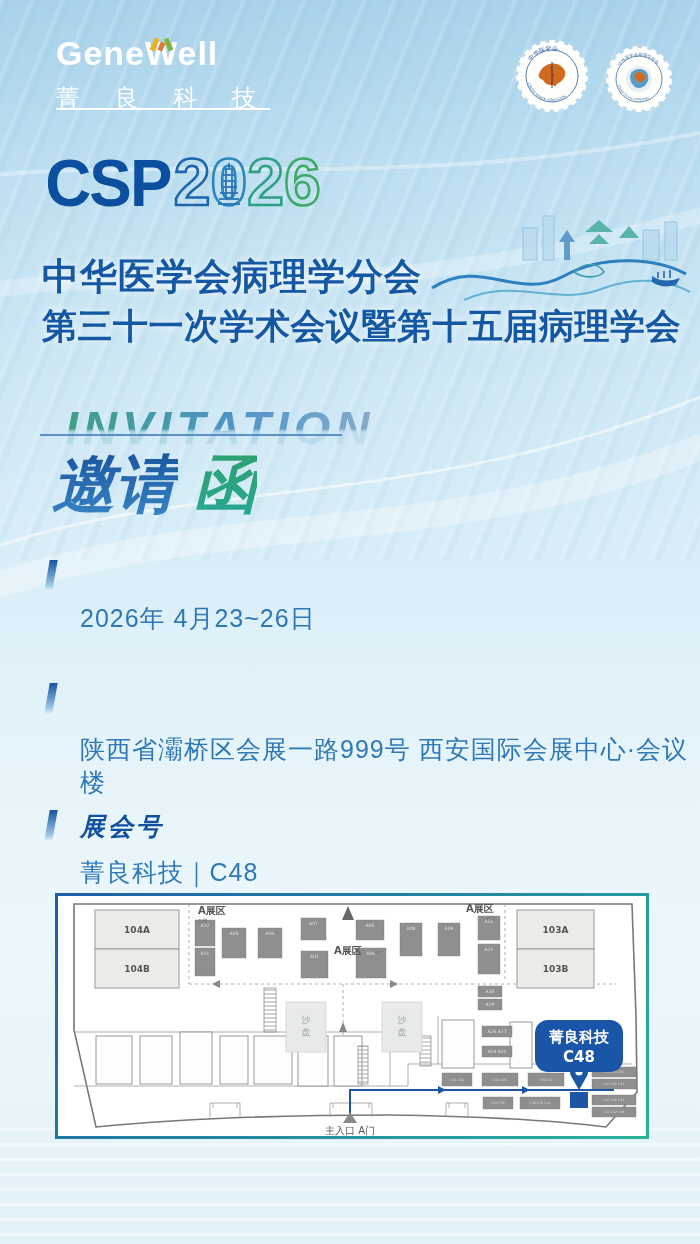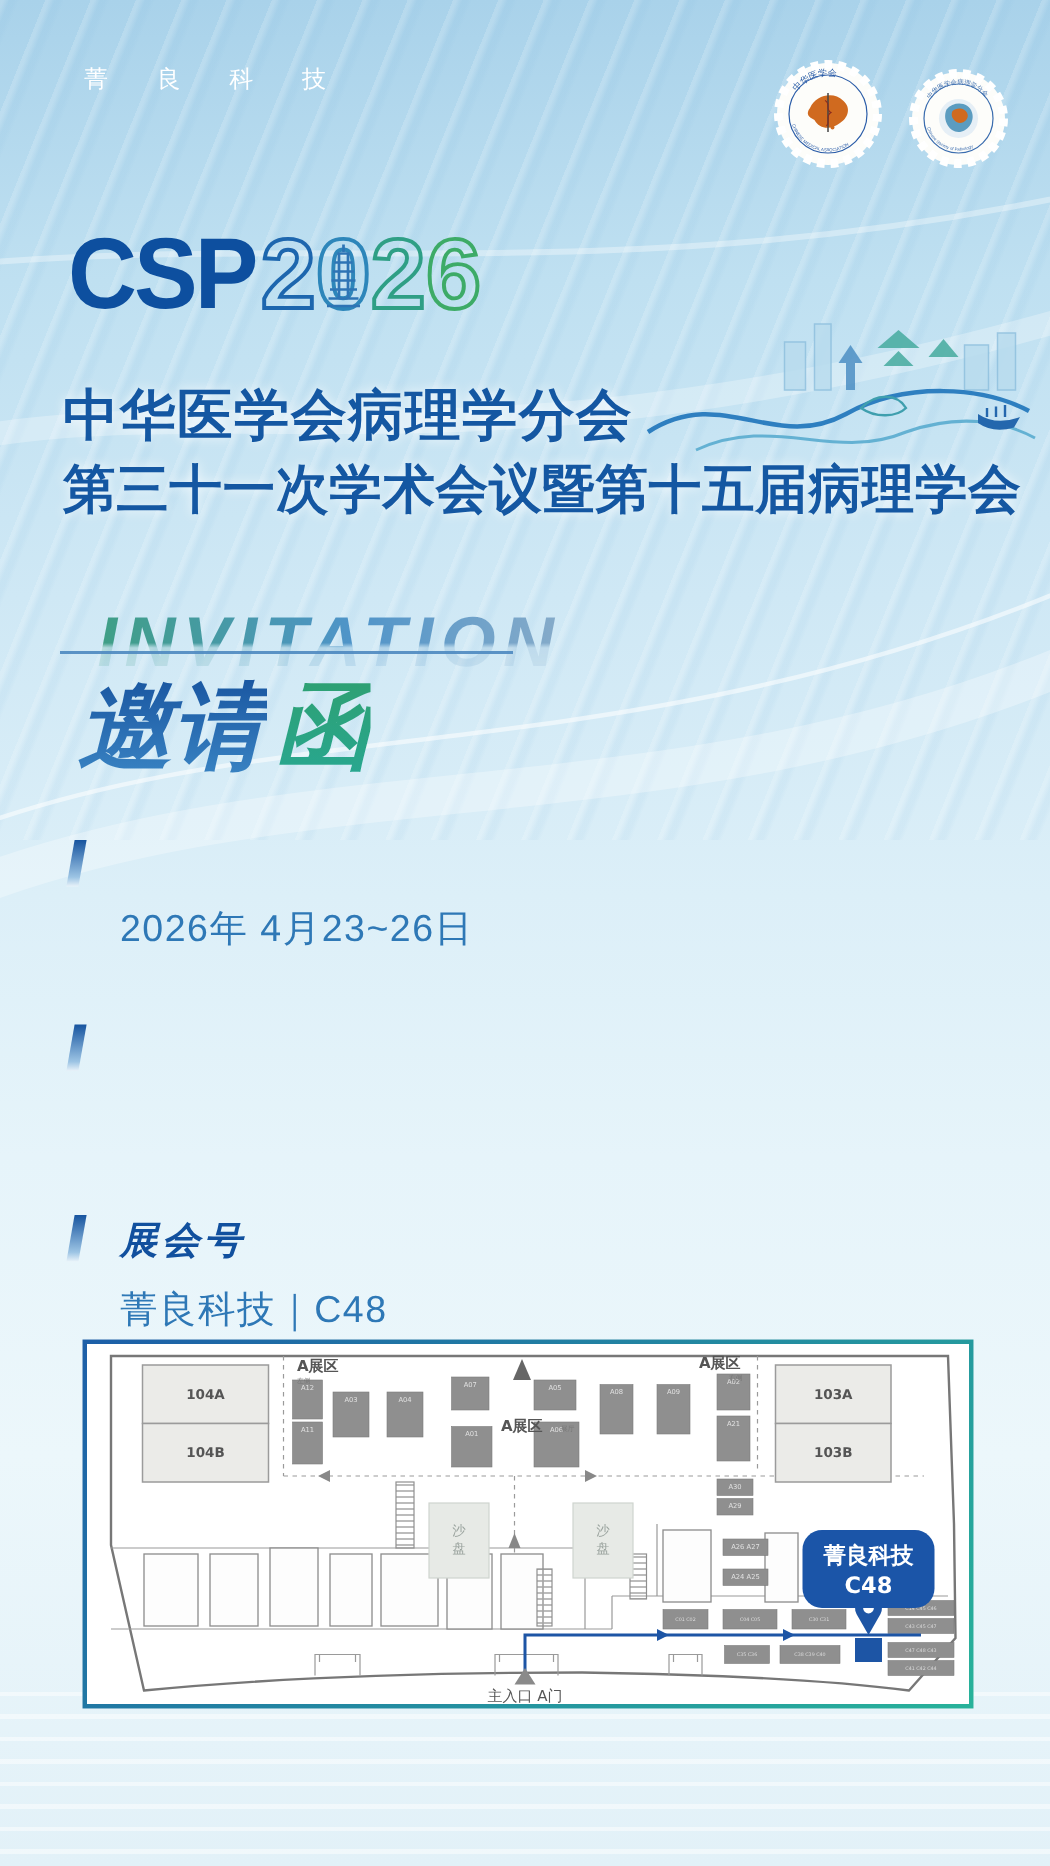--- a/index.html
+++ b/index.html
@@ -11,38 +11,38 @@
   .bg-silk-bottom{position:absolute;left:0;top:1128px;width:700px;height:116px;pointer-events:none;
     background:repeating-linear-gradient(180deg,rgba(255,255,255,.9) 0 3px,rgba(255,255,255,0) 3px 15px);opacity:.55;}
   .bg-swoosh{position:absolute;left:0;top:0;pointer-events:none;}
   
   .logo-wrap{position:absolute;left:56px;top:34px;color:#fff;}
   .logo-main{position:relative;font-size:34px;font-weight:800;letter-spacing:1px;}
   .w-mark{position:absolute;width:5px;height:13px;top:4px;}
   .w-mark.m1{left:96px;background:#ecb226;transform:rotate(24deg);}
   .w-mark.m2{left:110px;background:#7cb63e;transform:rotate(-24deg);}
   .w-mark.m3{left:103px;background:#e07b39;transform:rotate(24deg);top:8px;height:9px;}
-  .logo-sub{margin-top:9px;font-size:16px;letter-spacing:14px;font-weight:400;}
+  .logo-sub{margin-top:9px;font-size:24px;letter-spacing:14px;font-weight:400;text-decoration:underline;}
   
   .hero-row{position:absolute;left:42px;top:149px;display:flex;align-items:flex-start;}
   .csp{font-size:67px;line-height:1;font-weight:900;color:#0d4f9f;display:inline-block;transform:scaleX(.95);letter-spacing:-2px;}
   .yr{font-size:66px;line-height:1.02;font-weight:800;color:transparent;display:inline-block;}
   .yr.g1{-webkit-text-stroke:2.6px #1d66ae;}
   .yr.g2{-webkit-text-stroke:2.6px #2d86ba;position:relative;}
   .yr.g3{-webkit-text-stroke:2.6px #2f9f85;}
   .yr.g4{-webkit-text-stroke:2.6px #3dab67;}
   .pagoda{position:absolute;left:50%;top:53%;transform:translate(-50%,-50%);}
   .title1{position:absolute;left:42px;top:252px;font-size:37px;font-weight:900;color:#1457a2;letter-spacing:1px;text-shadow:0 0 8px rgba(255,255,255,.85);}
   .title2{position:absolute;left:42px;top:303px;font-size:35px;font-weight:900;color:#1457a2;letter-spacing:.5px;text-shadow:0 0 8px rgba(255,255,255,.85);}
   .inv-en{position:absolute;left:40px;top:400px;font-size:47px;font-weight:900;font-style:italic;letter-spacing:5px;
     background:linear-gradient(90deg,#3f9f85,#4f94c9 55%,#86abc9);-webkit-background-clip:text;background-clip:text;color:transparent;
     -webkit-mask-image:linear-gradient(180deg,#000 0%,#000 52%,rgba(0,0,0,.22) 58%,rgba(0,0,0,.12) 100%);
     mask-image:linear-gradient(180deg,#000 0%,#000 52%,rgba(0,0,0,.22) 58%,rgba(0,0,0,.12) 100%);margin-left:25px;}
   .inv-underline{position:absolute;left:40px;top:434px;width:302px;height:2px;background:#4c88c0;opacity:.9;}
-  .inv-zh{position:absolute;left:52px;top:442px;display:flex;gap:6px;font-size:63px;font-weight:900;font-style:italic;}
+  .inv-zh{position:absolute;left:52px;top:442px;display:flex;gap:16px;font-size:63px;font-weight:900;font-style:italic;}
   .inv-zh .blue{background:linear-gradient(180deg,#15509c,#3e8ac8);-webkit-background-clip:text;background-clip:text;color:transparent;}
   .inv-zh .green{background:linear-gradient(180deg,#2f9f6d,#27a895);-webkit-background-clip:text;background-clip:text;color:transparent;}
   
   .marker{position:absolute;left:47px;width:8px;height:31px;transform:skewX(-10deg);
     background:linear-gradient(180deg,#16549f,#9cc4e4 80%,#e8f2f9);}
   .sec-title{position:absolute;left:80px;font-size:25px;font-weight:900;font-style:italic;color:#11509e;letter-spacing:3px;}
   .sec-body{position:absolute;left:80px;font-size:25px;color:#2e78b6;letter-spacing:1px;}
   
   .map-box{position:absolute;left:55px;top:893px;width:594px;height:246px;background:#fff;
     border:3px solid;border-image:linear-gradient(135deg,#1d5fa8,#28b29a) 1;box-sizing:border-box;}
@@ -77,20 +77,26 @@
   <div class="bg-silk-bottom"></div>
 
   <svg class="bg-swoosh" width="700" height="1244">
     <path d="M-40,560 C180,470 430,520 740,380" stroke="rgba(255,255,255,.55)" stroke-width="3" fill="none"></path>
     <path d="M-40,600 C200,500 460,560 740,430" stroke="rgba(255,255,255,.30)" stroke-width="26" fill="none"></path>
     <path d="M-60,300 C150,250 300,330 720,210" stroke="rgba(255,255,255,.28)" stroke-width="16" fill="none"></path>
     <path d="M-60,180 C200,150 420,200 760,120" stroke="rgba(255,255,255,.35)" stroke-width="4" fill="none"></path>
   </svg>
 
   <div class="logo-wrap">
+    <div class="logo-main">
+      <span>GeneWell</span>
+      <span class="w-mark m1"></span>
+      <span class="w-mark m2"></span>
+      <span class="w-mark m3"></span>
+    </div>
     <div class="logo-sub">菁 良 科 技</div>
   </div>
 
   <svg width="176" height="90" viewBox="0 0 176 90" style="position:absolute;left:512px;top:32px;">
     <g transform="translate(40,44)">
       <circle r="34" fill="#fdfdfa"></circle>
       <circle r="33" fill="none" stroke="#fff" stroke-width="6" stroke-dasharray="5 4"></circle>
       <circle r="26" fill="none" stroke="#2a5ca8" stroke-width=".8"></circle>
       <path d="M-12,-4 C-8,-13 4,-15 10,-9 C16,-4 13,3 8,6 C2,11 -6,10 -9,4 C-13,2 -15,0 -12,-4 Z" fill="#d06a1f"></path>
       <circle cx="3" cy="9" r="1.3" fill="#d06a1f"></circle>
@@ -171,20 +177,21 @@
   <div class="inv-underline"></div>
   <div class="inv-zh">
     <span class="blue">邀请</span>
     <span class="green">函</span>
   </div>
 
   <div class="marker" style="top:560px;"></div>
   <div class="sec-body" style="top:602px;">2026年 4月23~26日</div>
 
   <div class="marker" style="top:683px;"></div>
+  <div class="sec-body" style="top:733px;">陕西省灞桥区会展一路999号 西安国际会展中心·会议楼</div>
 
   <div class="marker" style="top:810px;"></div>
   <div class="sec-title" style="top:810px;">展会号</div>
   <div class="sec-body" style="top:856px;">菁良科技｜C48</div>
 
   <div class="map-box">
     <svg id="plan" width="588" height="240" viewBox="0 0 588 240">
       <defs>
         <pattern id="hatch" width="4" height="4" patternUnits="userSpaceOnUse">
           <path d="M0,2 H4" stroke="#a5a5a5" stroke-width="1"></path>

